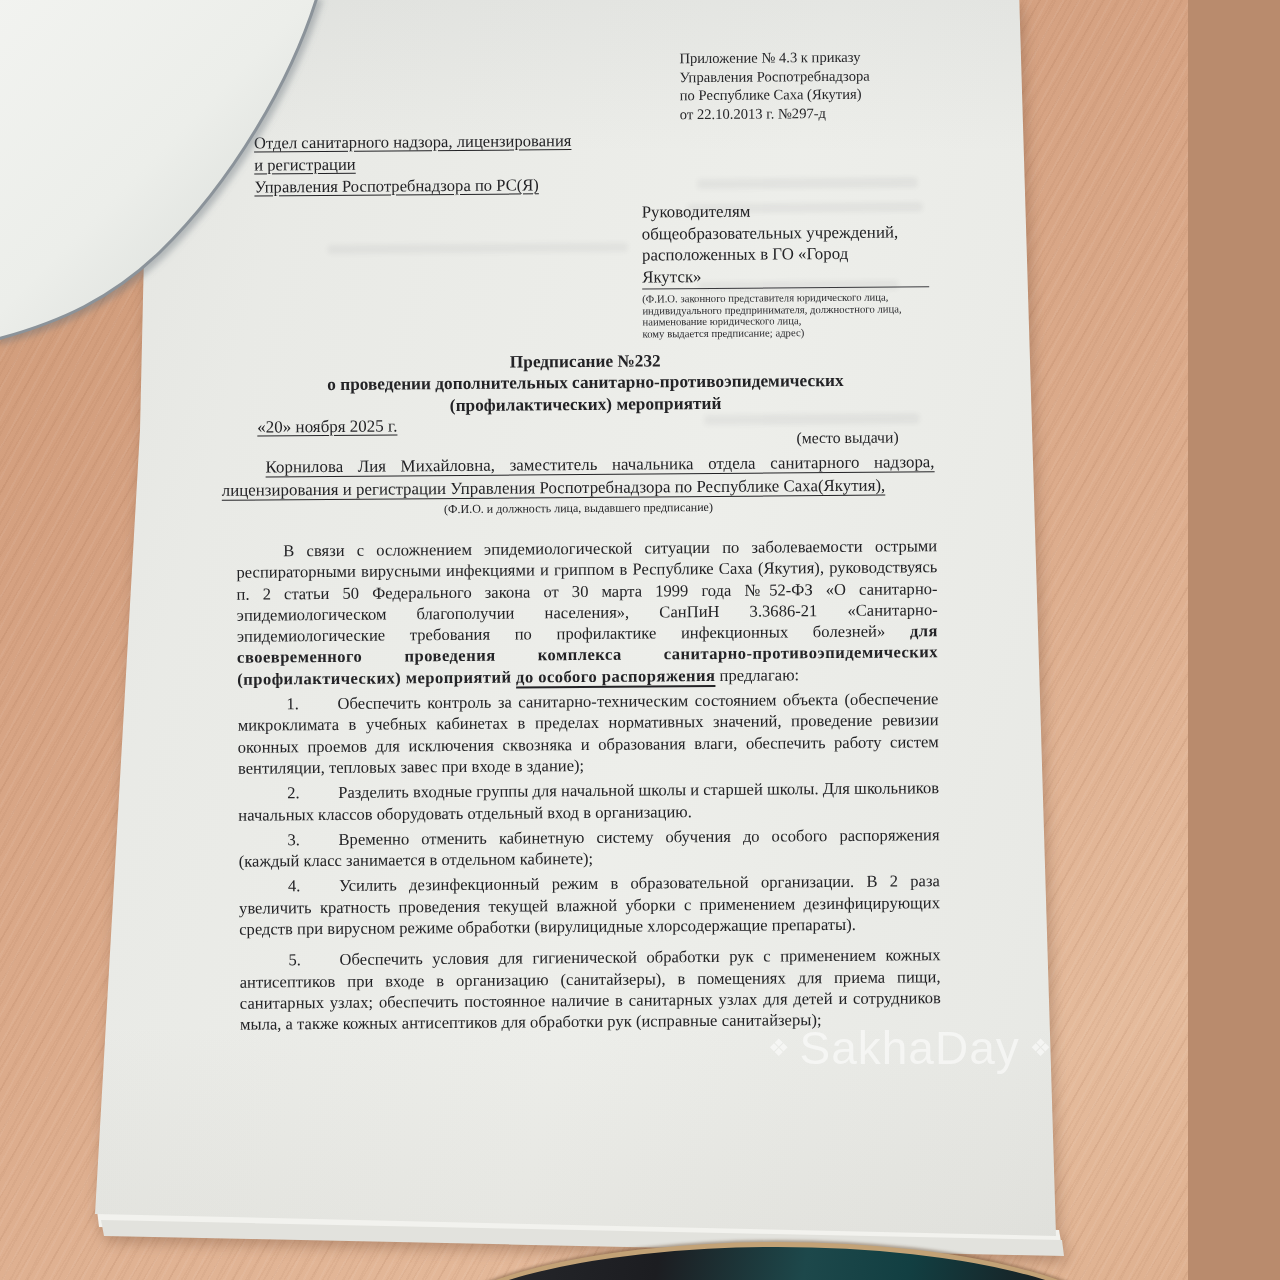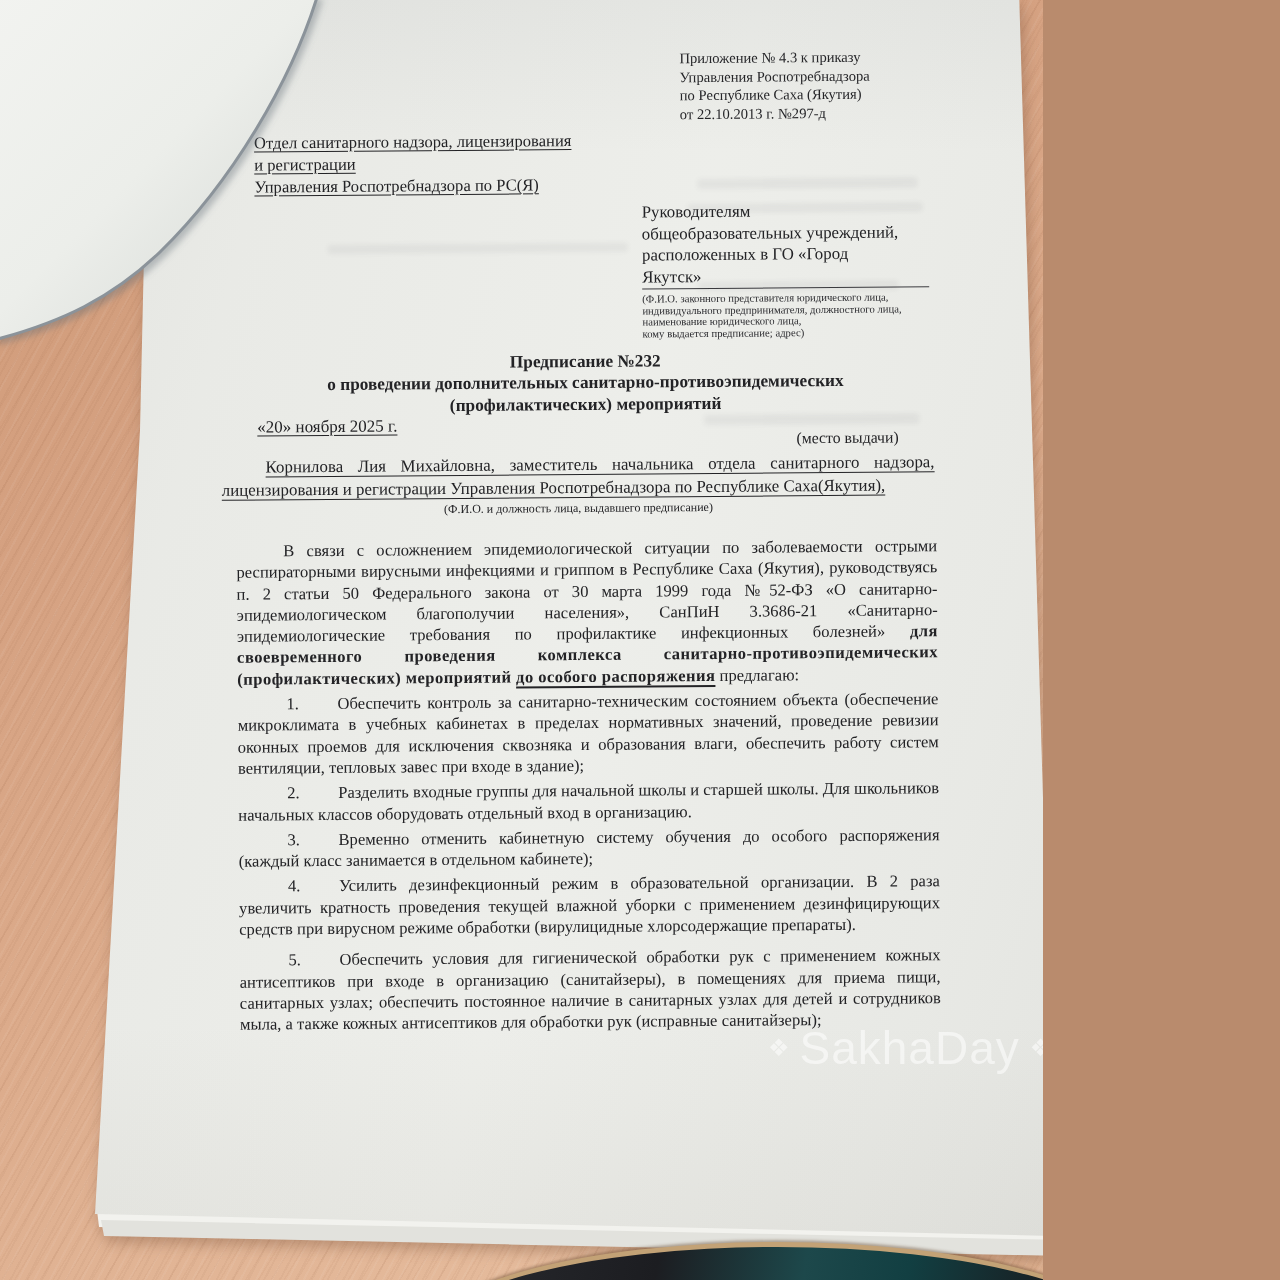--- a/index.html
+++ b/index.html
@@ -1,16 +1,16 @@
 <!DOCTYPE html>
 <html><head>
 <meta charset="utf-8">
 <style>
   html,body{margin:0;padding:0;background:#b98b6d;}
-  .stage{position:relative;width:1043px;height:1280px;overflow:hidden;
+  .stage{position:relative;width:1188px;height:1280px;overflow:hidden;
          font-family:"Liberation Serif","DejaVu Serif",serif;color:#232326;}
 
   
   .desk{position:absolute;inset:0;
     background:
       repeating-linear-gradient(118deg, rgba(255,255,255,0.055) 0 2px, rgba(0,0,0,0) 2px 7px, rgba(120,70,40,0.05) 7px 9px, rgba(0,0,0,0) 9px 14px),
       repeating-linear-gradient(121deg, rgba(150,90,55,0.06) 0 1.5px, rgba(0,0,0,0) 1.5px 11px),
       linear-gradient(150deg,#cf9a77 0%,#d5a181 30%,#dcab8b 55%,#e5bb9c 85%,#dfb190 100%);}
 
   

